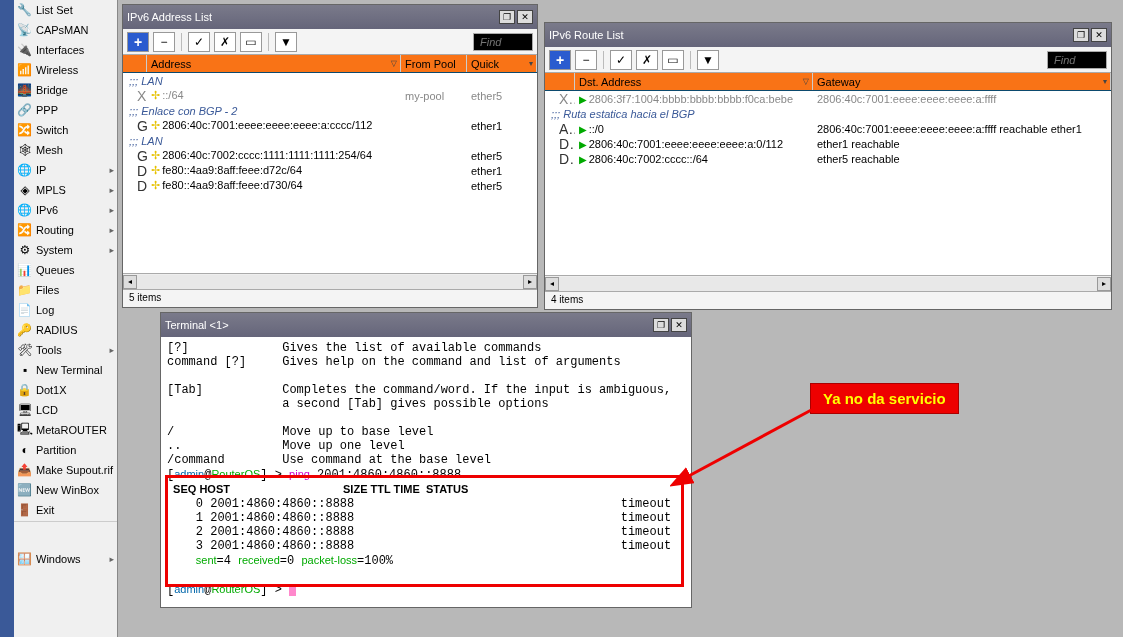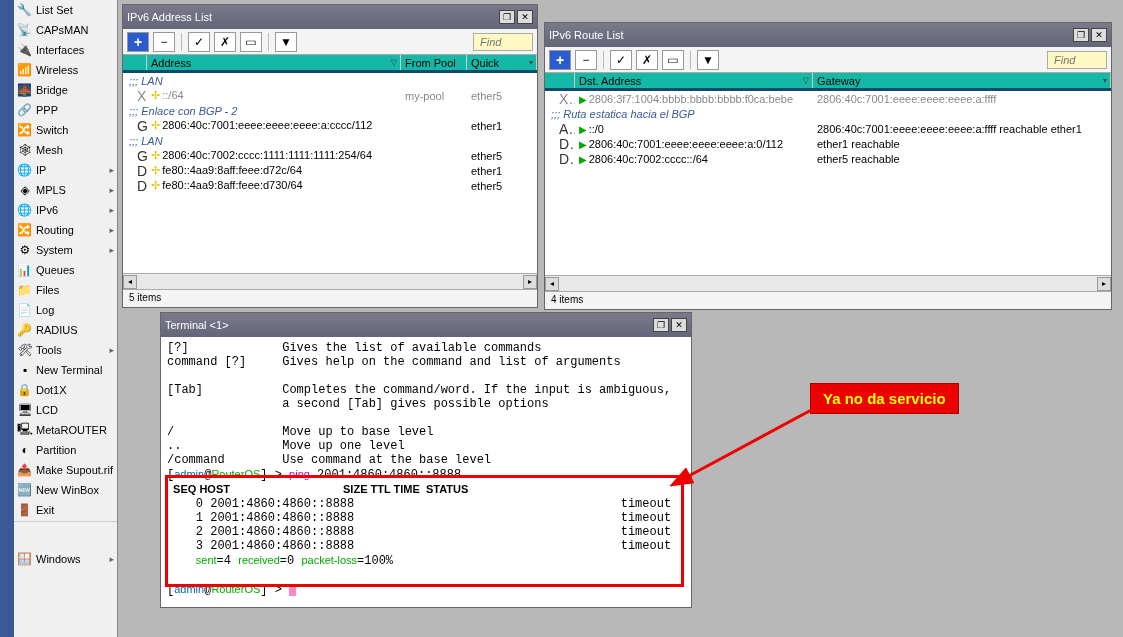--- a/index.html
+++ b/index.html
@@ -11,22 +11,22 @@
 .menu-item .sub{position:absolute;right:3px;color:#666;font-size:9px}
 .menu-sep{height:1px;background:#ccc;margin:1px 0}
 .win{position:absolute;background:#fff;border:1px solid #666;display:flex;flex-direction:column}
 .win-title{height:24px;background:linear-gradient(#7a7a8a,#65657a);color:#fff;display:flex;align-items:center;padding:0 4px;font-size:11px}
 .win-title .sp{flex:1}
 .win-btn{width:16px;height:14px;border:1px solid #444;background:#ddd;margin-left:2px;display:flex;align-items:center;justify-content:center;font-size:9px;color:#000;cursor:pointer}
 .toolbar{height:26px;border-bottom:1px solid #aaa;display:flex;align-items:center;padding:2px 4px;background:#f4f4f4;gap:4px}
 .tb-btn{width:22px;height:20px;border:1px solid #999;background:#fff;display:flex;align-items:center;justify-content:center;cursor:pointer;font-size:12px}
 .tb-btn.blue{background:#2a5bcf;color:#fff;font-weight:bold;font-size:14px}
 .tb-sep{width:1px;height:18px;background:#bbb;margin:0 2px}
-.find{margin-left:auto;border:1px solid #aaa;padding:2px 6px;width:60px;color:#888;font-style:italic;background:#fef9c3}
-.cols{height:18px;border-bottom:3px solid #0c4a6e;display:flex;background:#14b8a6}
+.find{margin-left:auto;border:1px solid #aaa;padding:2px 6px;width:60px;color:#888;font-style:italic;background:#000000}
+.cols{height:18px;border-bottom:1px solid #0c4a6e;display:flex;background:#f97316}
 .col-h{border-right:1px solid #ccc;padding:2px 4px;display:flex;align-items:center;position:relative}
 .col-h .tri{position:absolute;right:3px;font-size:8px;color:#444}
 .rows{flex:1;overflow:auto;background:#fff}
 .row{display:flex;height:15px;align-items:center}
 .cell{padding:0 4px;overflow:hidden;white-space:nowrap;text-overflow:ellipsis}
 .row.cmt{color:#3a5998;font-style:italic}
 .flag{width:24px;font-size:14px;color:#333;padding-left:14px}
 .addr-ic{color:#e6c100;font-size:11px;margin-right:2px}
 .rt-ic{color:#0a0;font-size:10px;margin-right:2px}
 .status{height:18px;border-top:1px solid #aaa;padding:2px 6px;background:#f4f4f4;font-size:10px}

